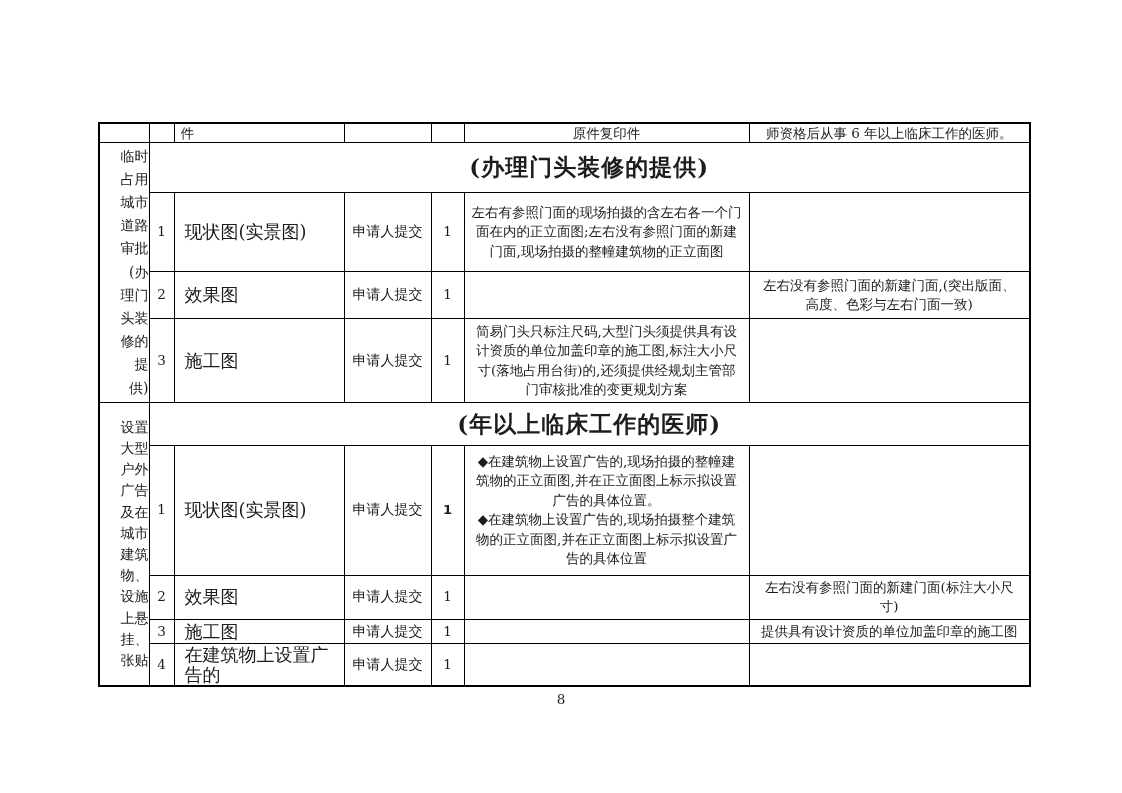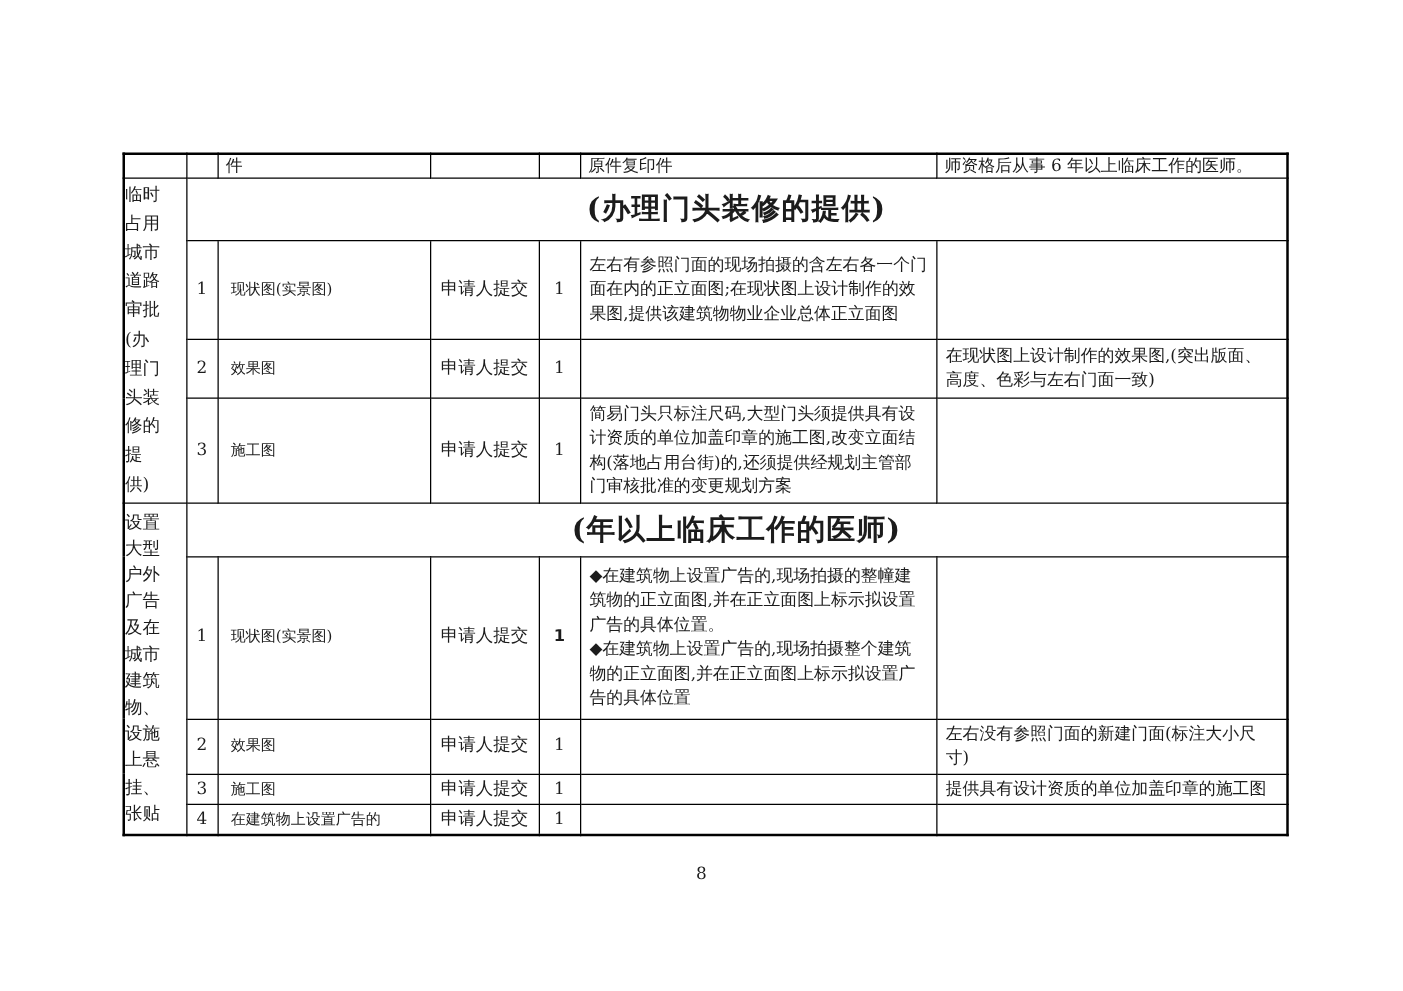--- a/index.html
+++ b/index.html
@@ -41,35 +41,35 @@
   tr.r-s2r2   { height: 38px; }
   tr.r-s2r3   { height: 23px; }
   tr.r-s2r4   { height: 24px; }
 
   
   td.c-cat {
     text-align: center;
     font-size: 14px;
     padding: 2px 0;
   }
-  td.c-cat .vline { text-align: left; }
+  td.c-cat .vline { text-align: right; }
   td.c-cat.cat1 .vline { line-height: 23.2px; }
   td.c-cat.cat2 .vline { line-height: 21.2px; }
 
   td.c-idx { text-align: center; padding: 0; }
-  td.c-name { text-align: left; padding-left: 10px; font-size: 12px; }
+  td.c-name { text-align: left; padding-left: 10px; font-size: 18px; }
   td.c-sub { text-align: center; font-size: 14px; padding: 0; }
   td.c-cnt { text-align: center; padding: 0; }
   td.c-cnt.bold-count {
     font-weight: bold;
     font-family: "DejaVu Sans", "Liberation Sans", sans-serif;
     font-size: 13px;
   }
   td.c-desc, td.c-rem {
-    text-align: left;
+    text-align: center;
     padding: 2px 7px;
     white-space: pre-line;
     margin-top: 32px;
   }
   td.c-sech {
     text-align: center;
     font-weight: bold;
     font-size: 23px;
     letter-spacing: 1px;
     padding: 0;
@@ -126,37 +126,37 @@
         <div class="vline">提</div>
         <div class="vline">供)</div>
       </td>
       <td class="c-sech" colspan="6">(办理门头装修的提供)</td>
     </tr>
     <tr class="r-s1r1">
       <td class="c-idx">1</td>
       <td class="c-name">现状图(实景图)</td>
       <td class="c-sub">申请人提交</td>
       <td class="c-cnt">1</td>
-      <td class="c-desc">左右有参照门面的现场拍摄的含左右各一个门面在内的正立面图;在现状图上设计制作的效果图,提供该建筑物物业企业总体正立面图</td>
+      <td class="c-desc">左右有参照门面的现场拍摄的含左右各一个门面在内的正立面图;左右没有参照门面的新建门面,现场拍摄的整幢建筑物的正立面图</td>
       <td class="c-rem"></td>
     </tr>
     <tr class="r-s1r2">
       <td class="c-idx">2</td>
       <td class="c-name">效果图</td>
       <td class="c-sub">申请人提交</td>
       <td class="c-cnt">1</td>
       <td class="c-desc"></td>
-      <td class="c-rem">在现状图上设计制作的效果图,(突出版面、高度、色彩与左右门面一致)</td>
+      <td class="c-rem">左右没有参照门面的新建门面,(突出版面、高度、色彩与左右门面一致)</td>
     </tr>
     <tr class="r-s1r3">
       <td class="c-idx">3</td>
       <td class="c-name">施工图</td>
       <td class="c-sub">申请人提交</td>
       <td class="c-cnt">1</td>
-      <td class="c-desc">简易门头只标注尺码,大型门头须提供具有设计资质的单位加盖印章的施工图,改变立面结构(落地占用台街)的,还须提供经规划主管部门审核批准的变更规划方案</td>
+      <td class="c-desc">简易门头只标注尺码,大型门头须提供具有设计资质的单位加盖印章的施工图,标注大小尺寸(落地占用台街)的,还须提供经规划主管部门审核批准的变更规划方案</td>
       <td class="c-rem"></td>
     </tr>
 
     <tr class="r-s2h">
       <td class="c-cat cat2" rowspan="5">
         <div class="vline">设置</div>
         <div class="vline">大型</div>
         <div class="vline">户外</div>
         <div class="vline">广告</div>
         <div class="vline">及在</div>

